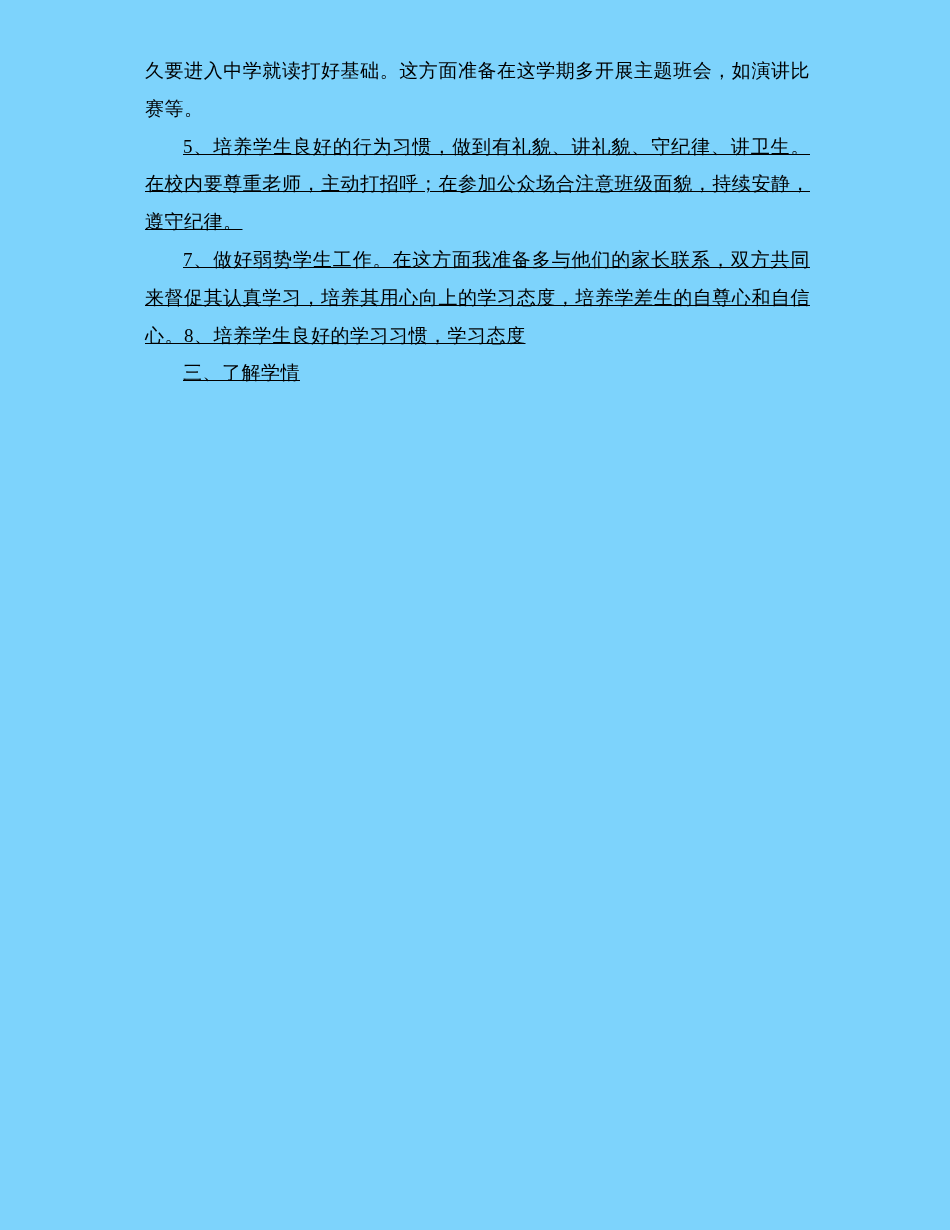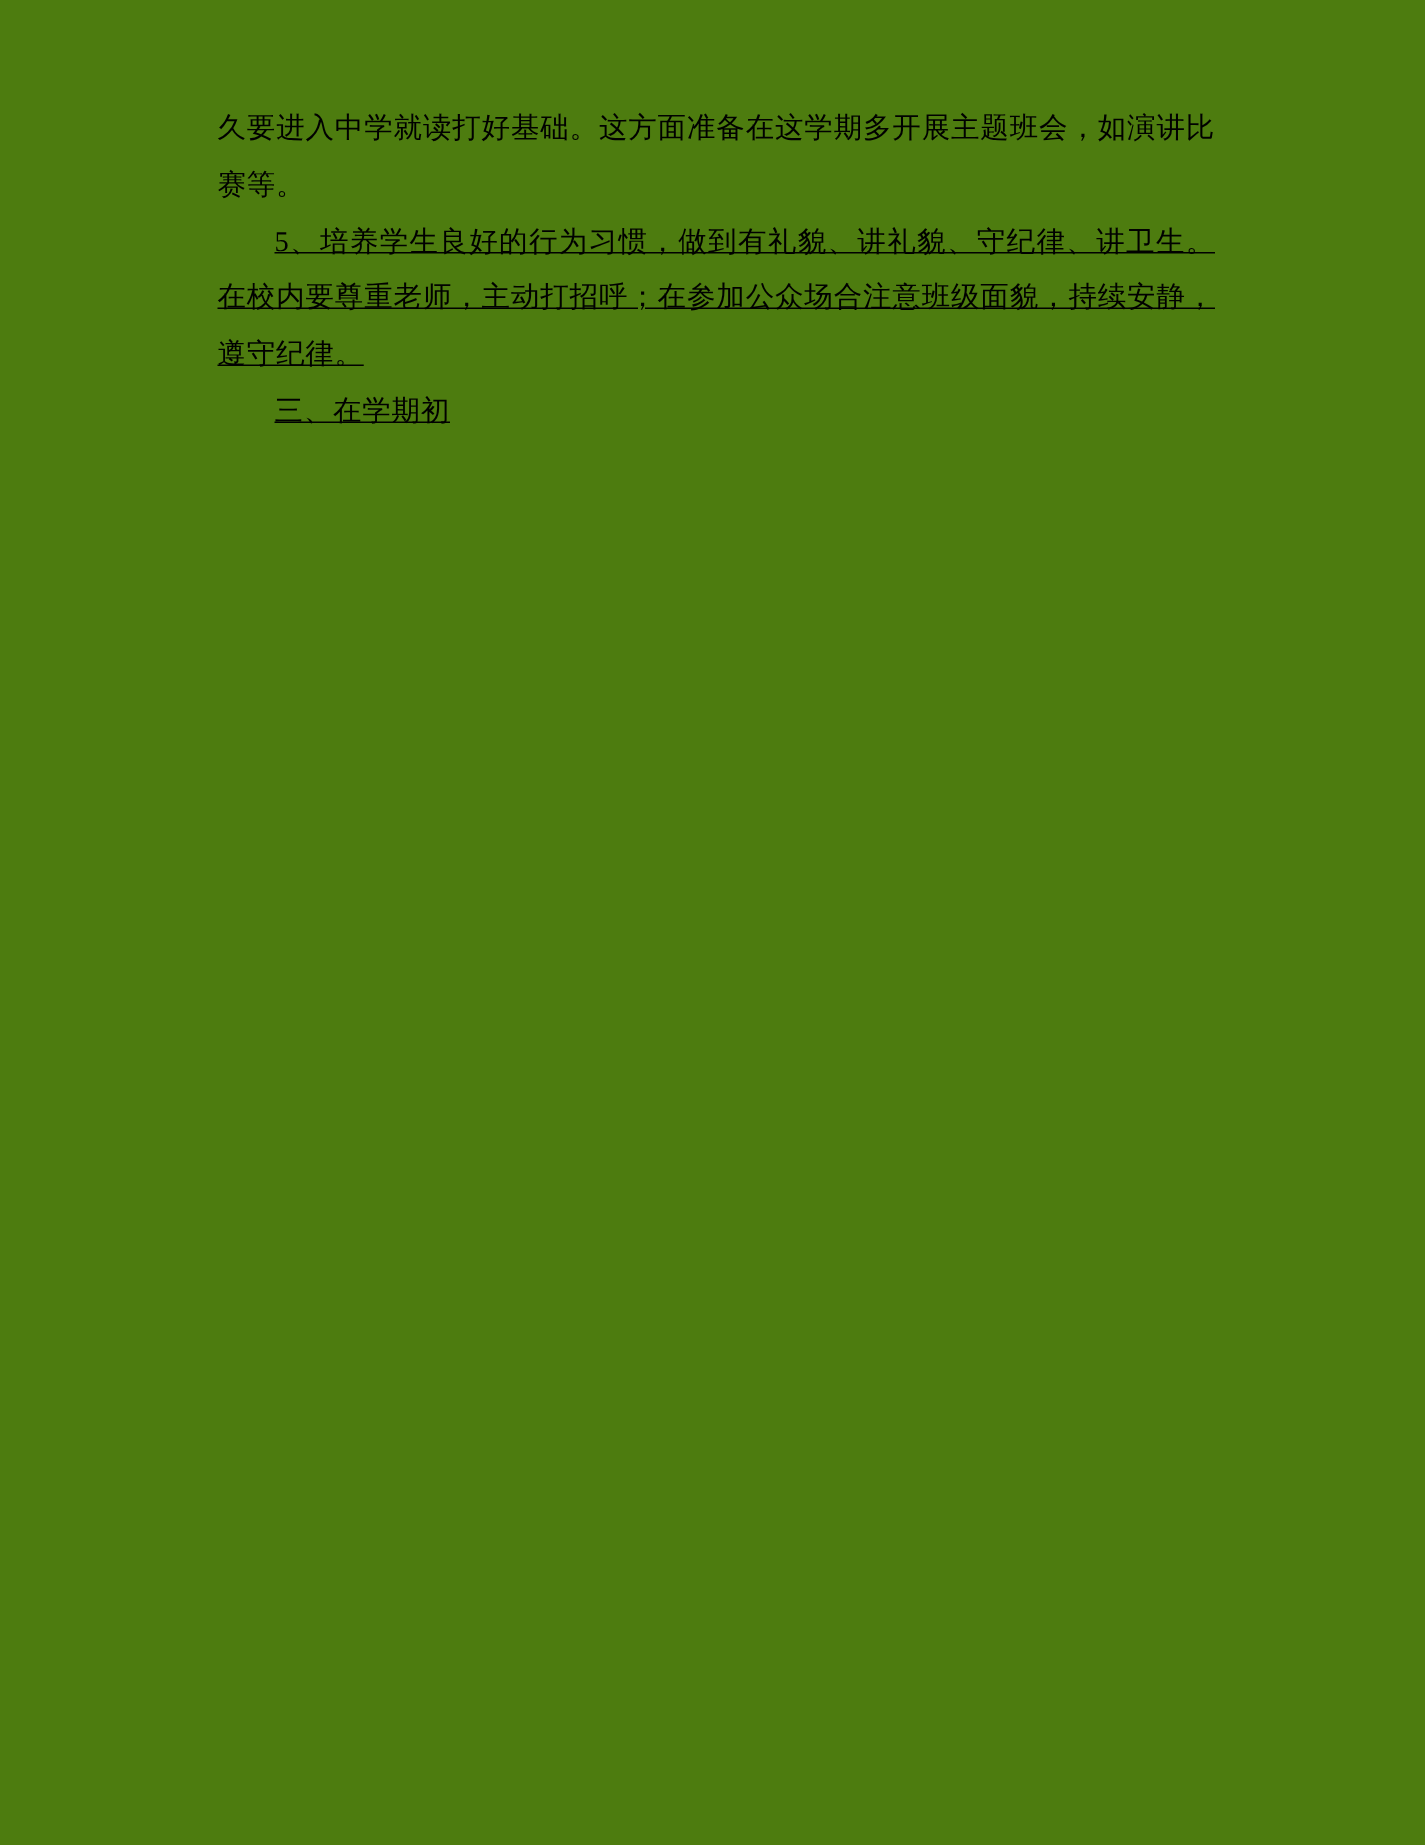--- a/index.html
+++ b/index.html
@@ -11,22 +11,22 @@
     width: 950px;
     height: 1230px;
     font-family: "Liberation Serif", "DejaVu Serif", serif;
     color: #000000;
     overflow: hidden;
   }
   .page {
     box-sizing: border-box;
     width: 950px;
     height: 1230px;
-    padding: 67px 140px 60px 145px;
-    background: #4d7c0f;
+    padding: 52px 140px 60px 145px;
+    background: #7dd3fc;
   }
   .doc-body p.para {
     margin: 0;
     padding: 0;
     font-size: 19px;
     line-height: 37.8px;
     text-align: justify;
     letter-spacing: 0.5px;
     word-break: break-all;
   }
@@ -35,15 +35,16 @@
     text-decoration: underline;
   }
 </style>
 </head>
 <body>
 
 <div class="page">
   <div class="doc-body">
       <p class="para">久要进入中学就读打好基础。这方面准备在这学期多开展主题班会，如演讲比赛等。</p>
       <p class="para indent">5、培养学生良好的行为习惯，做到有礼貌、讲礼貌、守纪律、讲卫生。在校内要尊重老师，主动打招呼；在参加公众场合注意班级面貌，持续安静，遵守纪律。</p>
-      <p class="para indent">三、在学期初</p>
+      <p class="para indent">7、做好弱势学生工作。在这方面我准备多与他们的家长联系，双方共同来督促其认真学习，培养其用心向上的学习态度，培养学差生的自尊心和自信心。8、培养学生良好的学习习惯，学习态度</p>
+      <p class="para indent">三、了解学情</p>
     </div>
 </div>
 
 </body></html>

